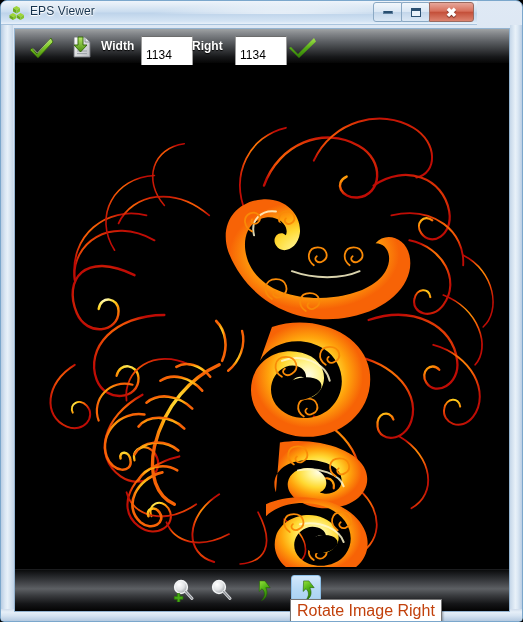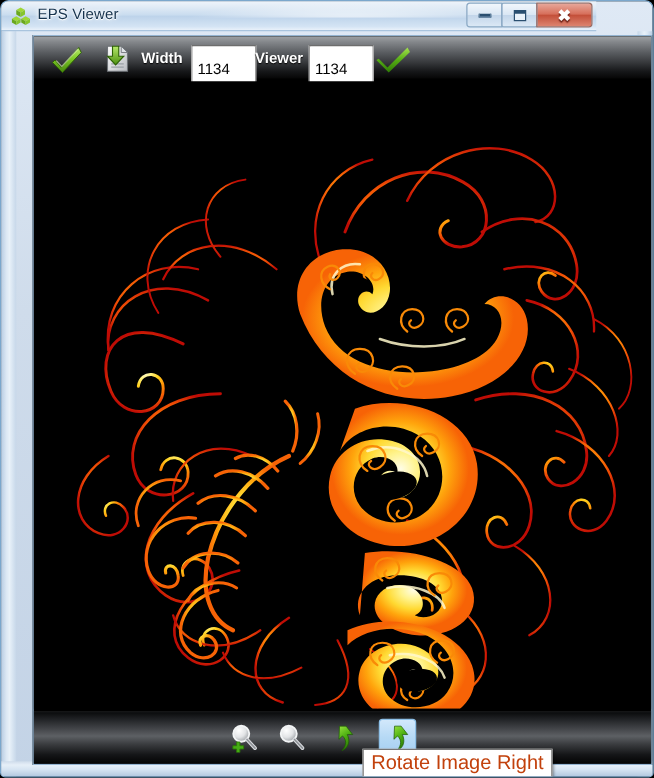--- a/index.html
+++ b/index.html
@@ -80,21 +80,21 @@
   .glyph-close {
     color:#fff; font-size:13px; font-weight:bold;
     font-family:"Liberation Sans",sans-serif;
     text-shadow: 0 1px 1px rgba(90,20,10,.85);
     line-height:1;
   }
 
   
   .client {
     position: absolute;
-    left: 25px; top: 27px;
+    left: 13px; top: 27px;
     width: 496px; height: 584px;
     background: #000;
     border: 1px solid #93b3d0;
     overflow: hidden;
   }
 
   
   .toolbar-top {
     position: absolute; left:0; top:0;
     width: 100%; height: 35px;
@@ -244,21 +244,21 @@
         <path d="M18,2 L18,7 L23,7 Z" fill="#dfe2e6" stroke="#6f7378" stroke-width="0.7"></path>
         <line x1="10" y1="16" x2="20" y2="16" stroke="#9aa0a6" stroke-width="1"></line>
         <line x1="10" y1="18.6" x2="20" y2="18.6" stroke="#9aa0a6" stroke-width="1"></line>
         <path d="M11,2 L16,2 L16,10 L20,10 L13.5,17 L7,10 L11,10 Z" fill="url(#garr)" stroke="#2f6206" stroke-width="0.9"></path>
       </svg>
 
       <div class="tb-label" style="left:86px;">Width</div>
 
       <input class="tb-input" style="left: 126px; width: 52px;" type="text" value="1134" placeholder="1134">
 
-      <div class="tb-label" style="left:177px;">Viewer</div>
+      <div class="tb-label" style="left:177px;">Right</div>
 
       <input class="tb-input" style="left: 220px; width: 52px;" type="text" value="1134">
 
       <svg class="tb-icon" style="left:274px; width:28px;" viewBox="0 0 28 24">
         <defs>
           <linearGradient id="gchk2" x1="0" y1="0" x2="0" y2="1">
             <stop offset="0" stop-color="#a5e24f"></stop>
             <stop offset="50%" stop-color="#55ad14"></stop>
             <stop offset="100%" stop-color="#2f7a06"></stop>
           </linearGradient>

